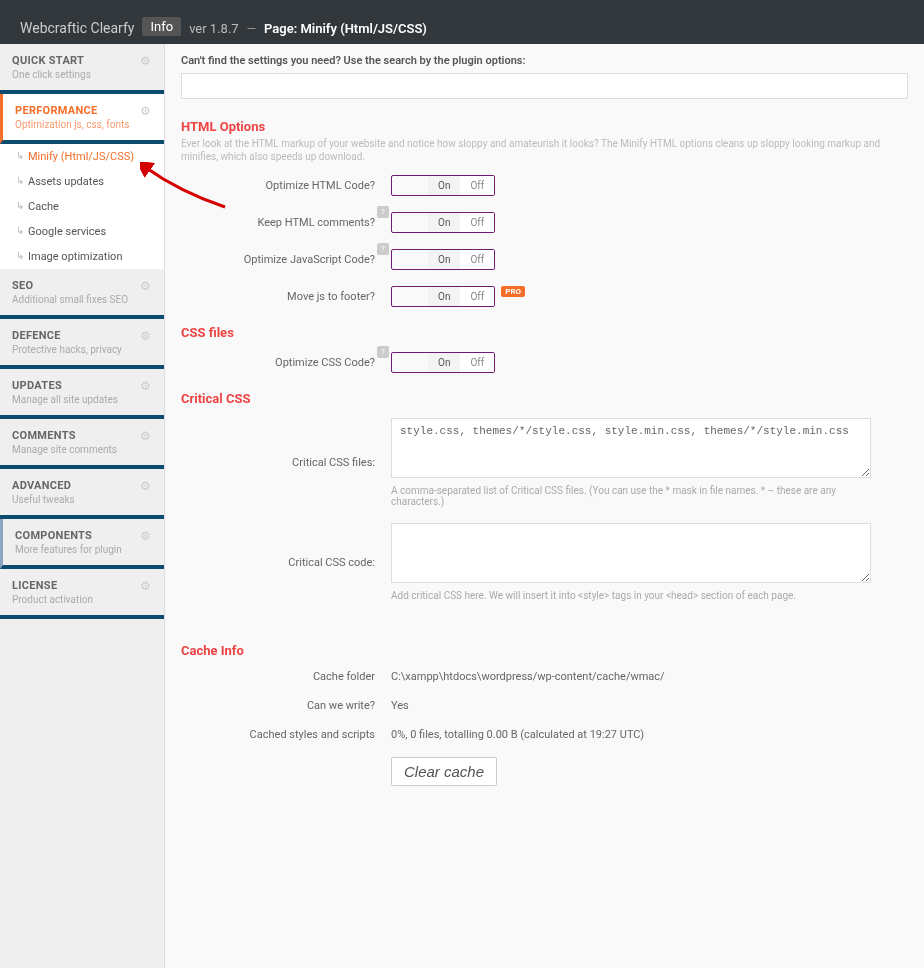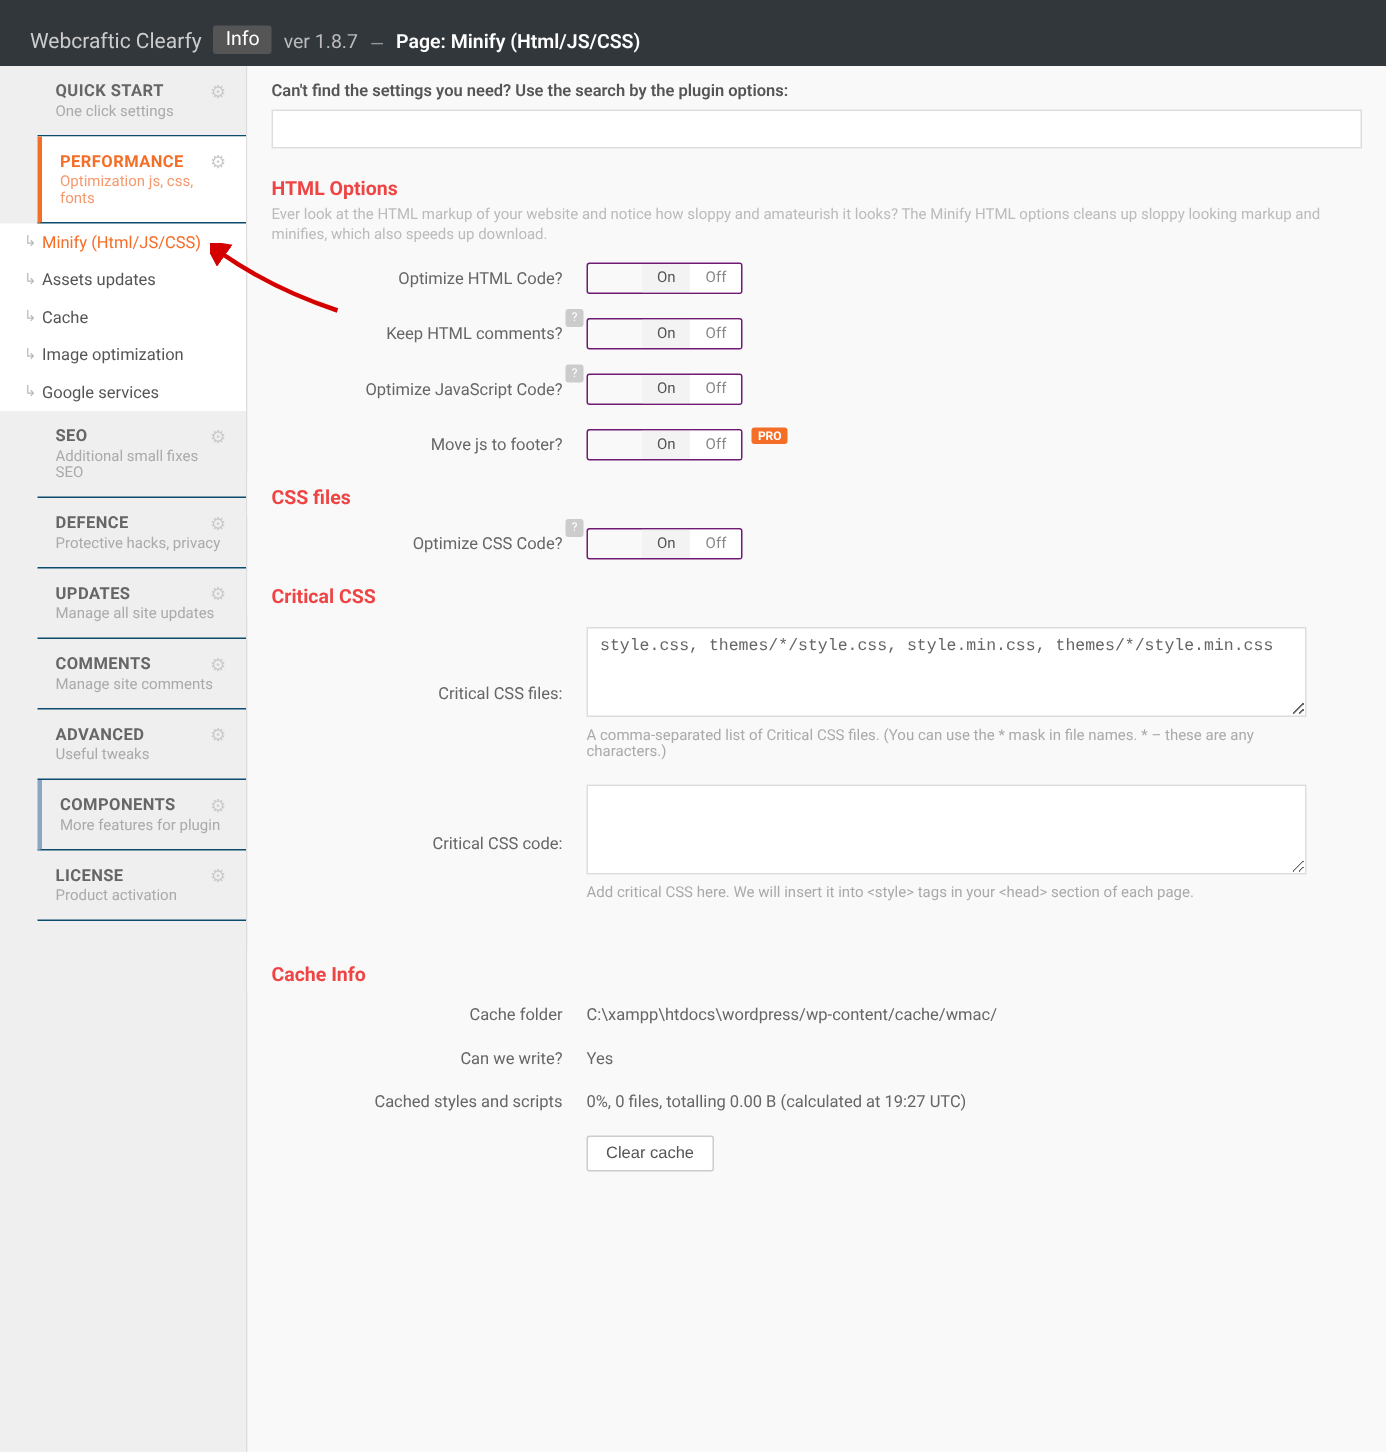--- a/index.html
+++ b/index.html
@@ -5,21 +5,21 @@
 * { box-sizing: border-box; margin: 0; padding: 0; }
 body { font-family: -apple-system, "Segoe UI", Roboto, Arial, sans-serif; font-size: 12px; color: #333; background: #f1f1f1; width: 924px; }
 .topbar { background: #32373c; color: #ccc; padding: 8px 20px; display: flex; align-items: flex-end; gap: 8px; height: 44px; }
 .topbar .brand { color: #ccc; font-size: 14px; }
 .topbar .badge { background: #555; color: #fff; padding: 2px 8px; border-radius: 2px; font-size: 13px; }
 .topbar .ver { color: #bbb; font-size: 13px; }
 .topbar .sep { color: #999; }
 .topbar .page { color: #fff; font-weight: 600; font-size: 13px; }
 .layout { display: flex; }
 .sidebar { width: 165px; background: #efefef; min-height: 924px; border-right: 1px solid #ddd; }
-.side-group { padding: 10px 12px; border-bottom: 1px solid #0c4a6e; position: relative; margin-left: 25px; }
+.side-group { padding: 10px 12px; border-bottom: 4px solid #0c4a6e; position: relative; }
 .side-group .title { font-size: 11px; color: #666; font-weight: 700; text-transform: uppercase; letter-spacing: .3px; }
 .side-group .sub { font-size: 10px; color: #aaa; margin-top: 2px; }
 .side-group.active { background: #fff; border-left: 3px solid #f56e28; }
 .side-group.active .title { color: #f56e28; }
 .side-group.active .sub { color: #f5996e; }
 .side-group.components { border-left: 3px solid #8aa6c1; }
 .side-group .gicon { position: absolute; right: 10px; top: 10px; width: 14px; height: 14px; color: #ccc; }
 .subnav { background: #fff; }
 .subnav .item { padding: 6px 12px 6px 28px; font-size: 11px; color: #555; cursor: pointer; position: relative; }
 .subnav .item::before { content: "↳"; position: absolute; left: 16px; color: #bbb; font-size: 10px; }
@@ -34,21 +34,21 @@
 .field-row { display: flex; align-items: center; padding: 8px 16px; }
 .field-row .flabel { width: 210px; text-align: right; font-size: 11px; color: #666; padding-right: 16px; position: relative; }
 .field-row .hint { position: absolute; right: 2px; top: -10px; width: 12px; height: 12px; background: #ccc; color: #fff; font-size: 8px; text-align: center; line-height: 12px; border-radius: 2px; }
 .toggle { display: inline-flex; border: 1px solid #701a75; border-radius: 2px; overflow: hidden; padding-left: 36px; }
 .toggle span { padding: 4px 10px; font-size: 10px; color: #888; background: #fff; cursor: pointer; }
 .toggle span.on { background: #f3f3f3; color: #555; }
 .pro-badge { background: #f56e28; color: #fff; font-size: 8px; padding: 1px 4px; border-radius: 2px; margin-left: 6px; font-weight: 700; position: relative; top: -6px; }
 .field-row .fval { flex: 1; font-size: 11px; color: #666; }
 .field-row textarea, .field-row input.txt { width: 100%; min-height: 60px; max-width: 480px; border: 1px solid #ddd; padding: 6px 8px; font-size: 11px; color: #666; font-family: Liberation Mono, monospace; resize: vertical; }
 .field-row .help { font-size: 10px; color: #aaa; margin-top: 4px; max-width: 480px; }
-.btn { border: 1px solid #ccc; background: #fff; padding: 5px 12px; font-size: 11px; color: #555; cursor: pointer; border-radius: 2px; }
+.btn { border: 1px solid #ccc; background: #fff; padding: 5px 12px; font-size: 15px; color: #555; cursor: pointer; border-radius: 2px; font-style: italic; }
 .arrow { position: absolute; left: 140px; top: 162px; pointer-events: none; }
 </style>
 </head>
 <body>
 
 <div class="topbar">
   <span class="brand">Webcraftic Clearfy</span>
   <span class="badge">Info</span>
   <span class="ver">ver 1.8.7</span>
   <span class="sep">—</span>
@@ -64,22 +64,22 @@
       </div>
       <div class="side-group active">
         <div class="title">PERFORMANCE</div>
         <div class="sub">Optimization js, css, fonts</div>
         <span class="gicon">⚙</span>
       </div>
       <div class="subnav">
         <div class="item sel">Minify (Html/JS/CSS)</div>
         <div class="item">Assets updates</div>
         <div class="item">Cache</div>
+        <div class="item">Google services</div>
         <div class="item">Image optimization</div>
-        <div class="item">Google services</div>
       </div>
       <div class="side-group">
         <div class="title">SEO</div>
         <div class="sub">Additional small fixes SEO</div>
         <span class="gicon">⚙</span>
       </div>
       <div class="side-group">
         <div class="title">DEFENCE</div>
         <div class="sub">Protective hacks, privacy</div>
         <span class="gicon">⚙</span>

